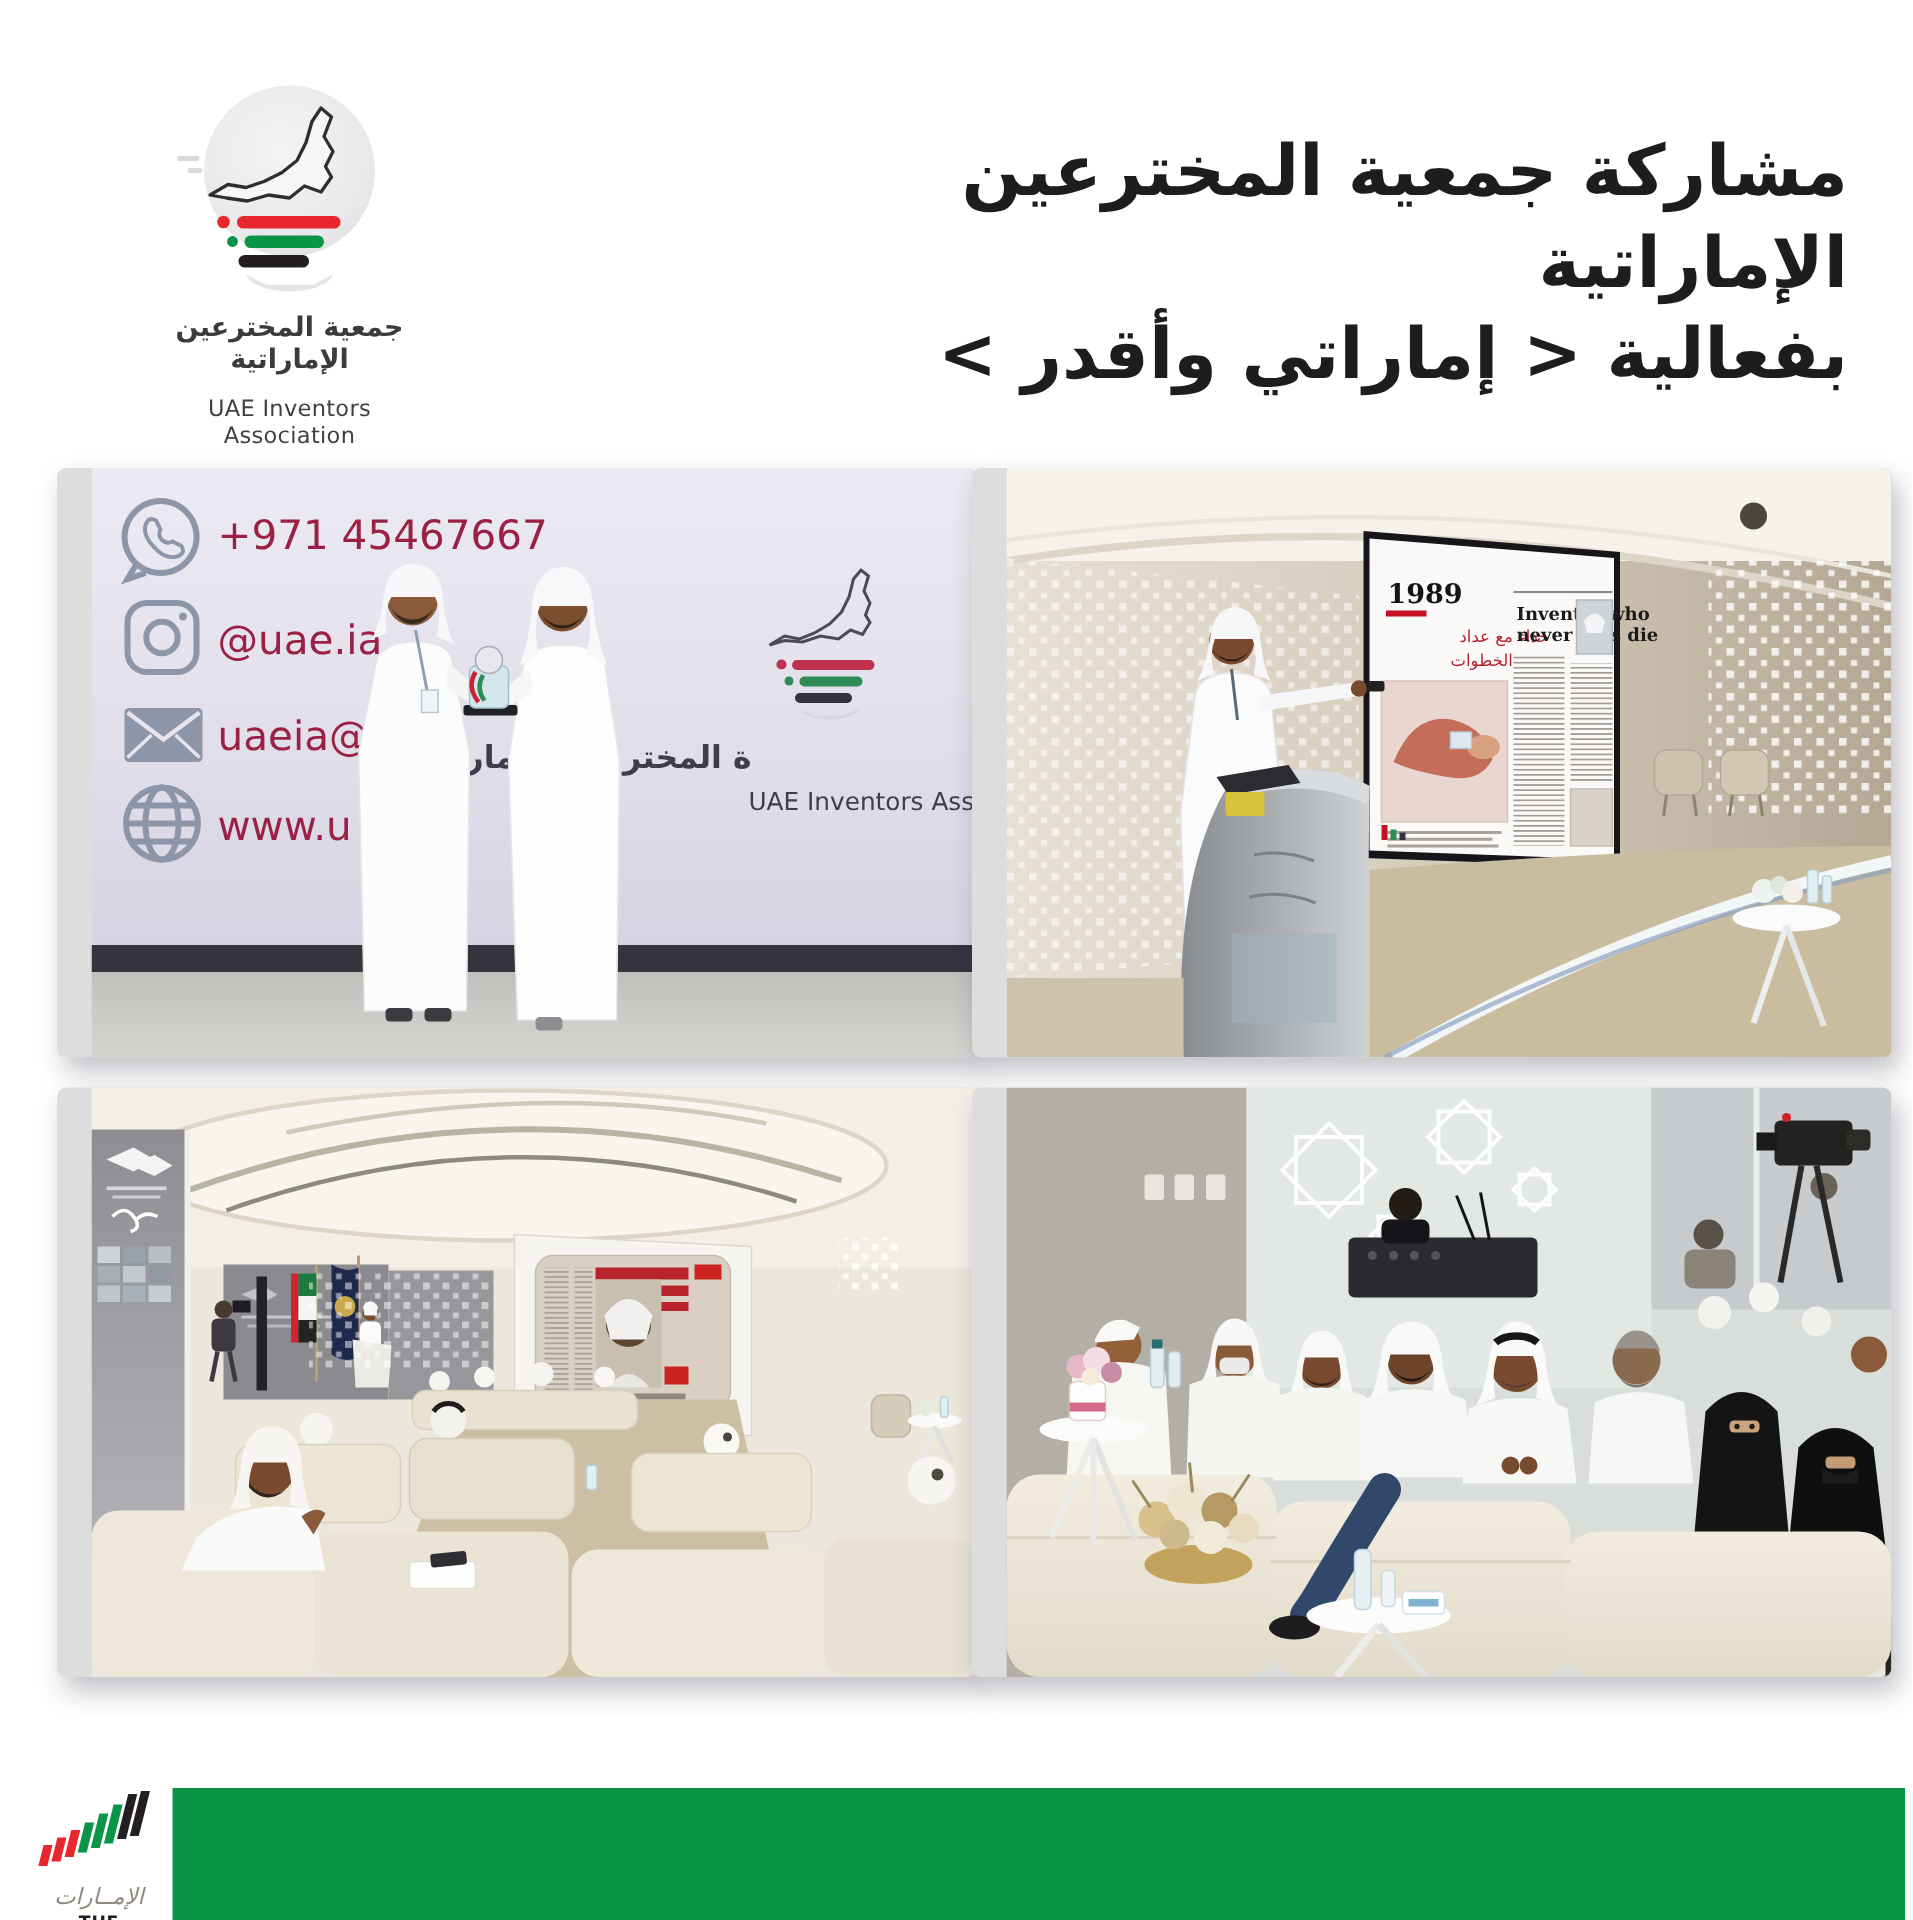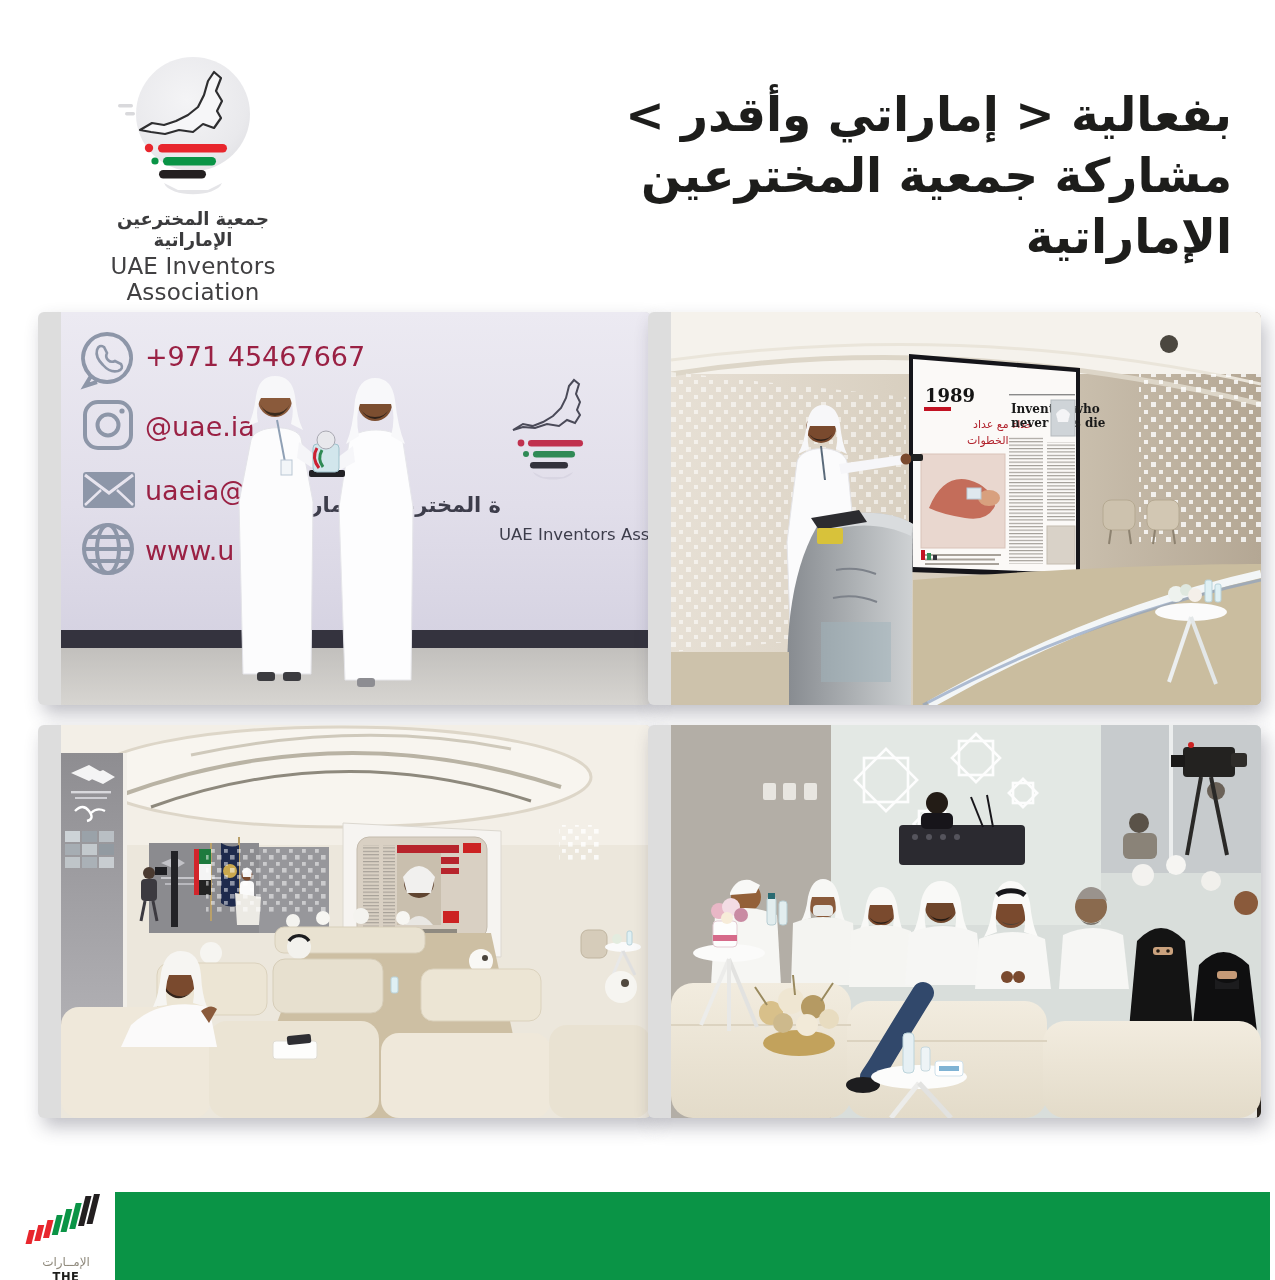--- a/index.html
+++ b/index.html
@@ -1,33 +1,33 @@
 <!DOCTYPE html>
 <html lang="ar"><head>
 <meta charset="utf-8">
 <style>
   html,body{margin:0;padding:0;background:#ffffff;}
   .poster{position:relative;width:1275px;height:1280px;background:#fff;overflow:hidden;
           font-family:"DejaVu Sans",sans-serif;}
   
   .brand{position:absolute;left:98px;top:52px;width:190px;text-align:center;}
   .brand-ar{font-size:18px;font-weight:bold;color:#3b3b3d;margin-top:0px;direction:rtl;}
-  .brand-en{font-size:23px;color:#414042;margin-top:3px;letter-spacing:.2px;}
+  .brand-en{font-size:15px;color:#414042;margin-top:13px;letter-spacing:.2px;}
   .title{position:absolute;right:43px;top:84px;width:720px;text-align:right;direction:rtl;
          font-weight:bold;color:#1d1d1b;font-size:47px;line-height:61px;}
   
   .photo{position:absolute;width:590px;height:393px;border-radius:6px;overflow:hidden;
          box-shadow:5px 9px 18px rgba(50,50,70,.30);background:#ddd;padding-left:23px;}
   #p1{left:38px;top:312px;} #p2{left:648px;top:312px;}
   #p3{left:38px;top:725px;} #p4{left:648px;top:725px;}
   .photo svg{display:block;}
   
   .footer-bar{position:absolute;left:115px;top:1192px;width:1155px;height:88px;background:#0a9446;}
   .emirates{position:absolute;left:20px;top:1194px;width:92px;text-align:center;}
-  .emirates-ar{font-size:12px;color:#8f897c;direction:rtl;margin-top:1px;}
+  .emirates-ar{font-size:15px;color:#8f897c;direction:rtl;margin-top:1px;font-style:italic;}
   .emirates-en{font-size:11.5px;font-weight:bold;color:#1d1d1b;letter-spacing:.5px;margin-top:1px;}
   text{font-family:"DejaVu Sans",sans-serif;}
   .serif{font-family:"DejaVu Serif",serif;}
 </style>
 </head>
 <body>
 
 <div class="poster">
 
   <div class="brand">
@@ -50,22 +50,22 @@
         <rect x="65" y="105" width="53" height="8.4" rx="4.2" fill="#0a9446"></rect>
         <rect x="61" y="118" width="47" height="8.4" rx="4.2" fill="#231f20"></rect>
       </g>
       <path d="M66,131 C72,146 118,146 124,131 L110,138 80,138 Z" fill="#e5e5e8"></path>
     </svg>
     <div class="brand-ar">جمعية المخترعين الإماراتية</div>
     <div class="brand-en">UAE Inventors Association</div>
   </div>
 
   <div class="title">
+    <div>مشاركة جمعية المخترعين الإماراتية</div>
     <div>بفعالية &lt; إماراتي وأقدر &gt;</div>
-    <div>مشاركة جمعية المخترعين الإماراتية</div>
   </div>
 
   <div class="photo" id="p1" aria-label="Two men in white Emirati dress exchanging an award in front of an LED screen with contact details">
     <svg width="590" height="393" viewBox="0 0 590 393">
       <defs>
         <linearGradient id="scr1" x1="0" y1="0" x2="0" y2="1">
           <stop offset="0%" stop-color="#eceaf2"></stop>
             <stop offset="60%" stop-color="#e1deea"></stop>
             <stop offset="100%" stop-color="#d6d3e2"></stop>
         </linearGradient>

